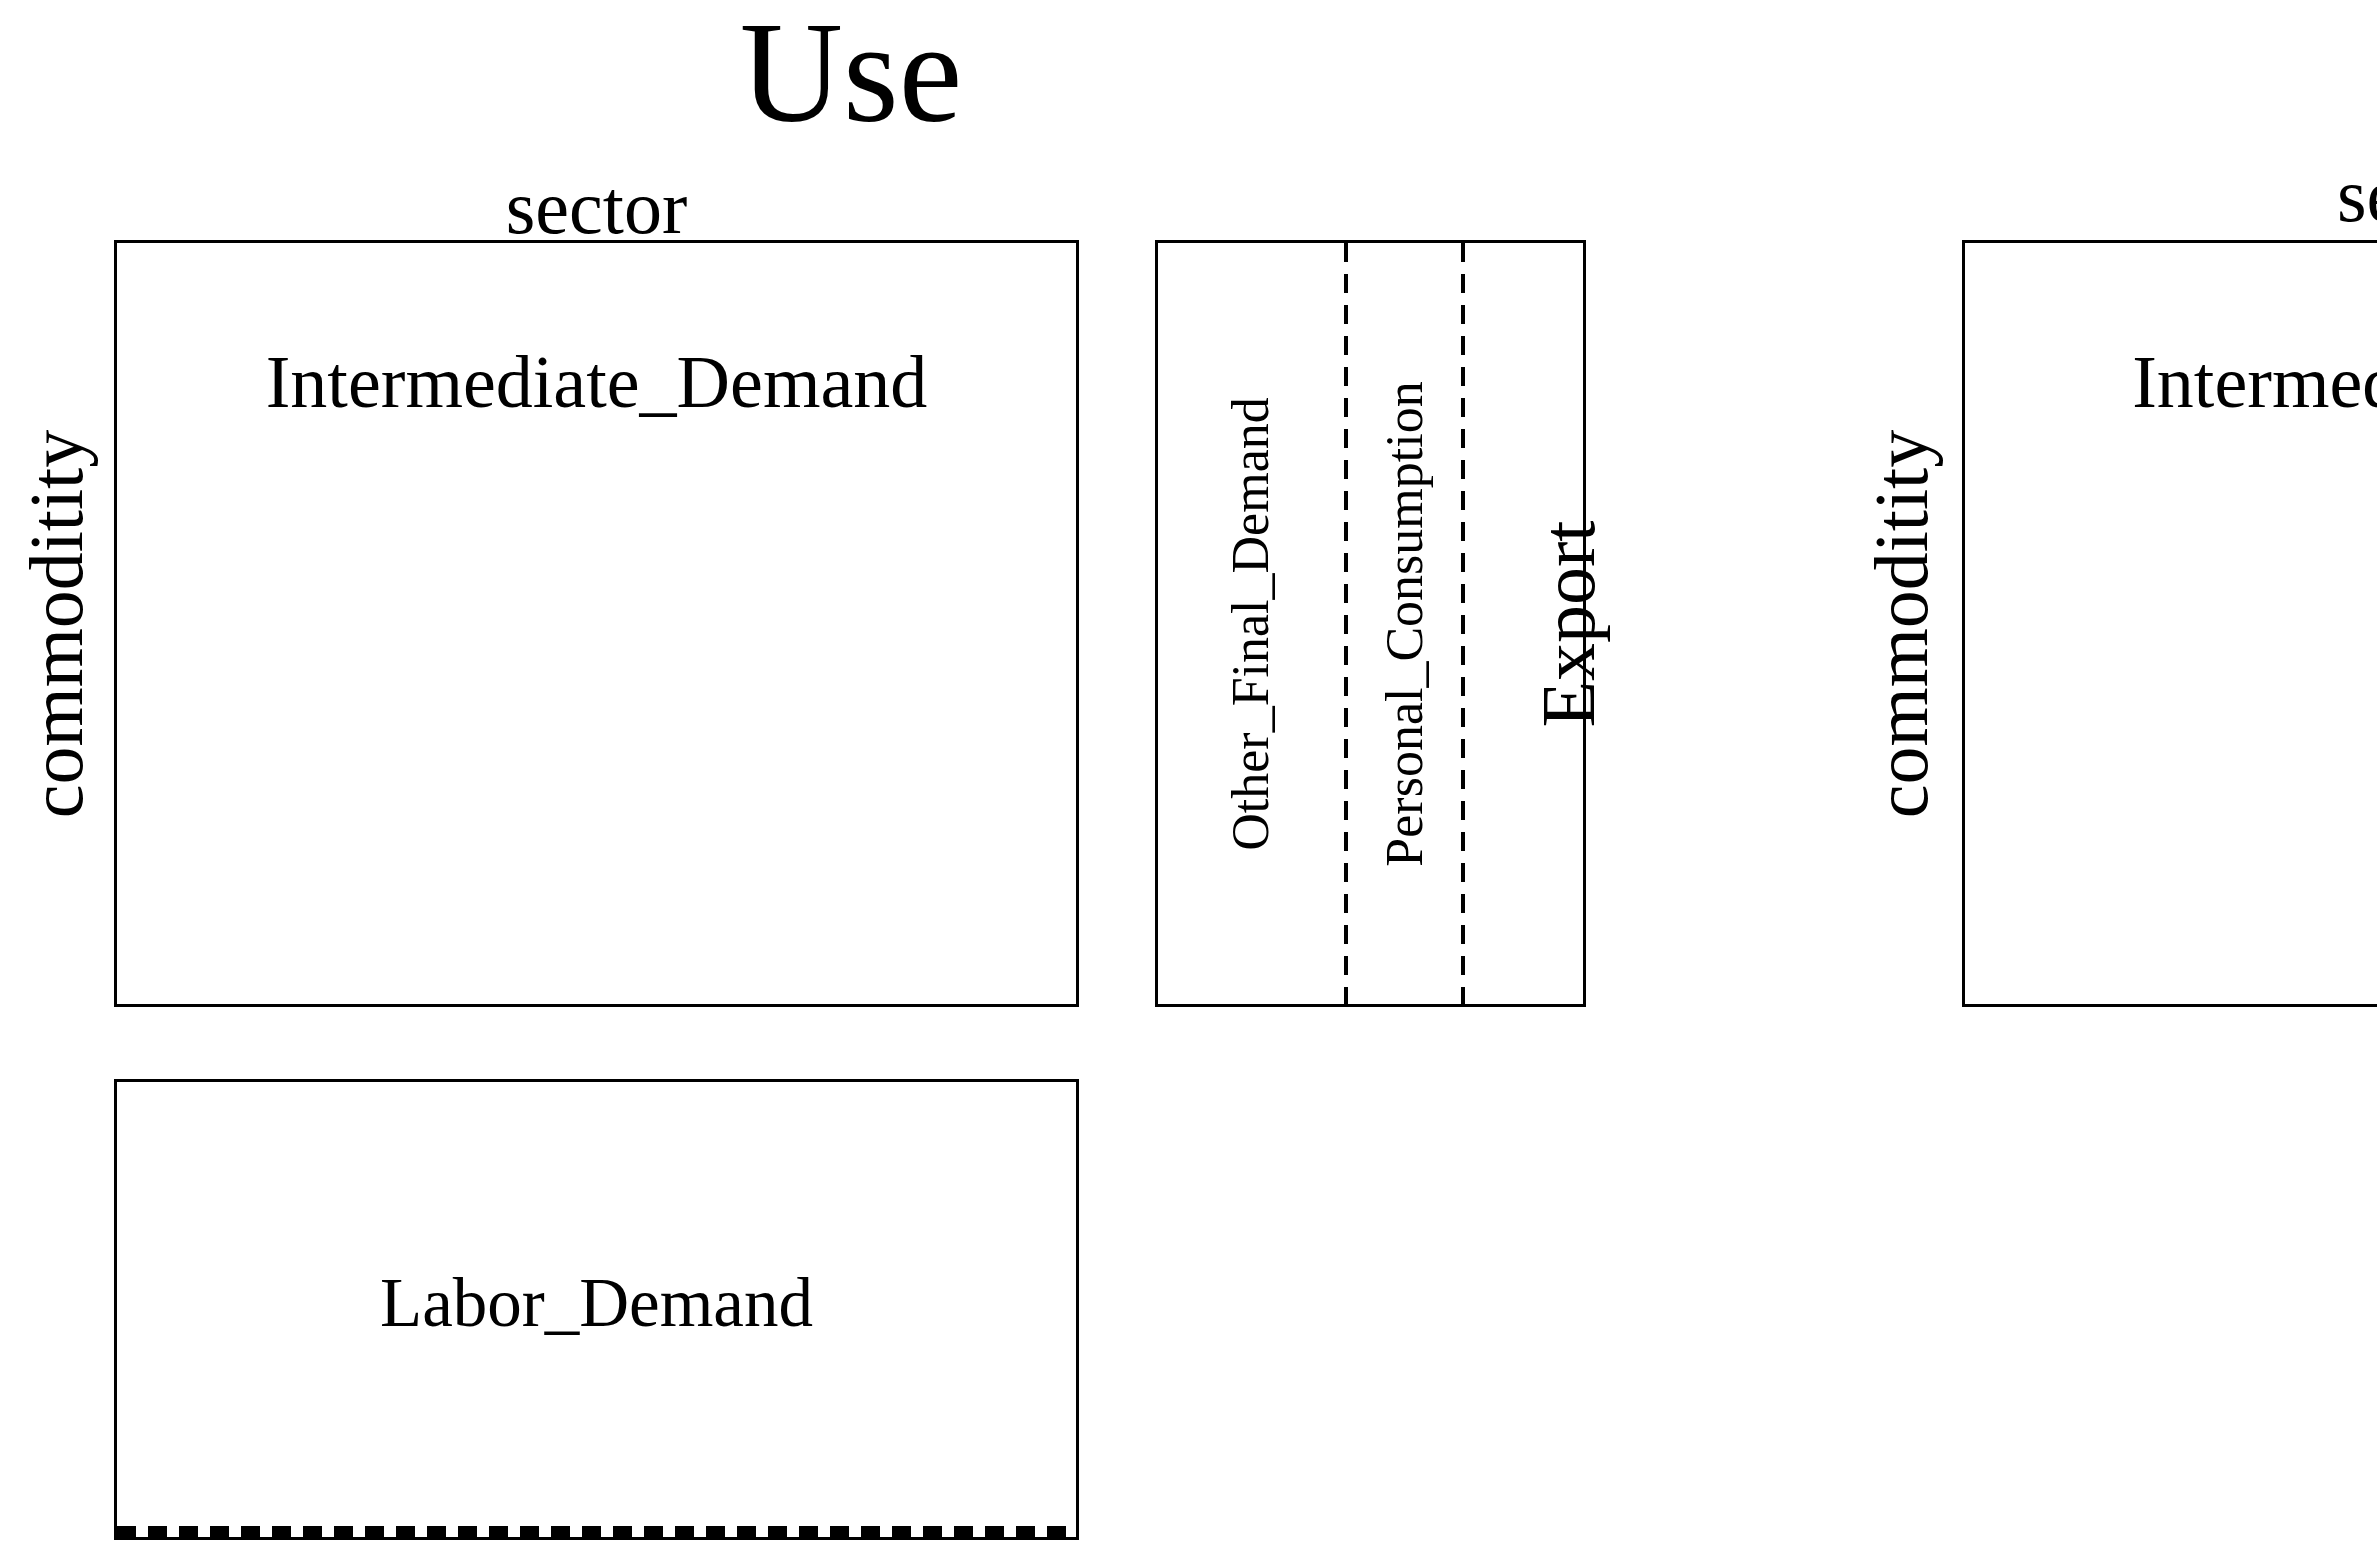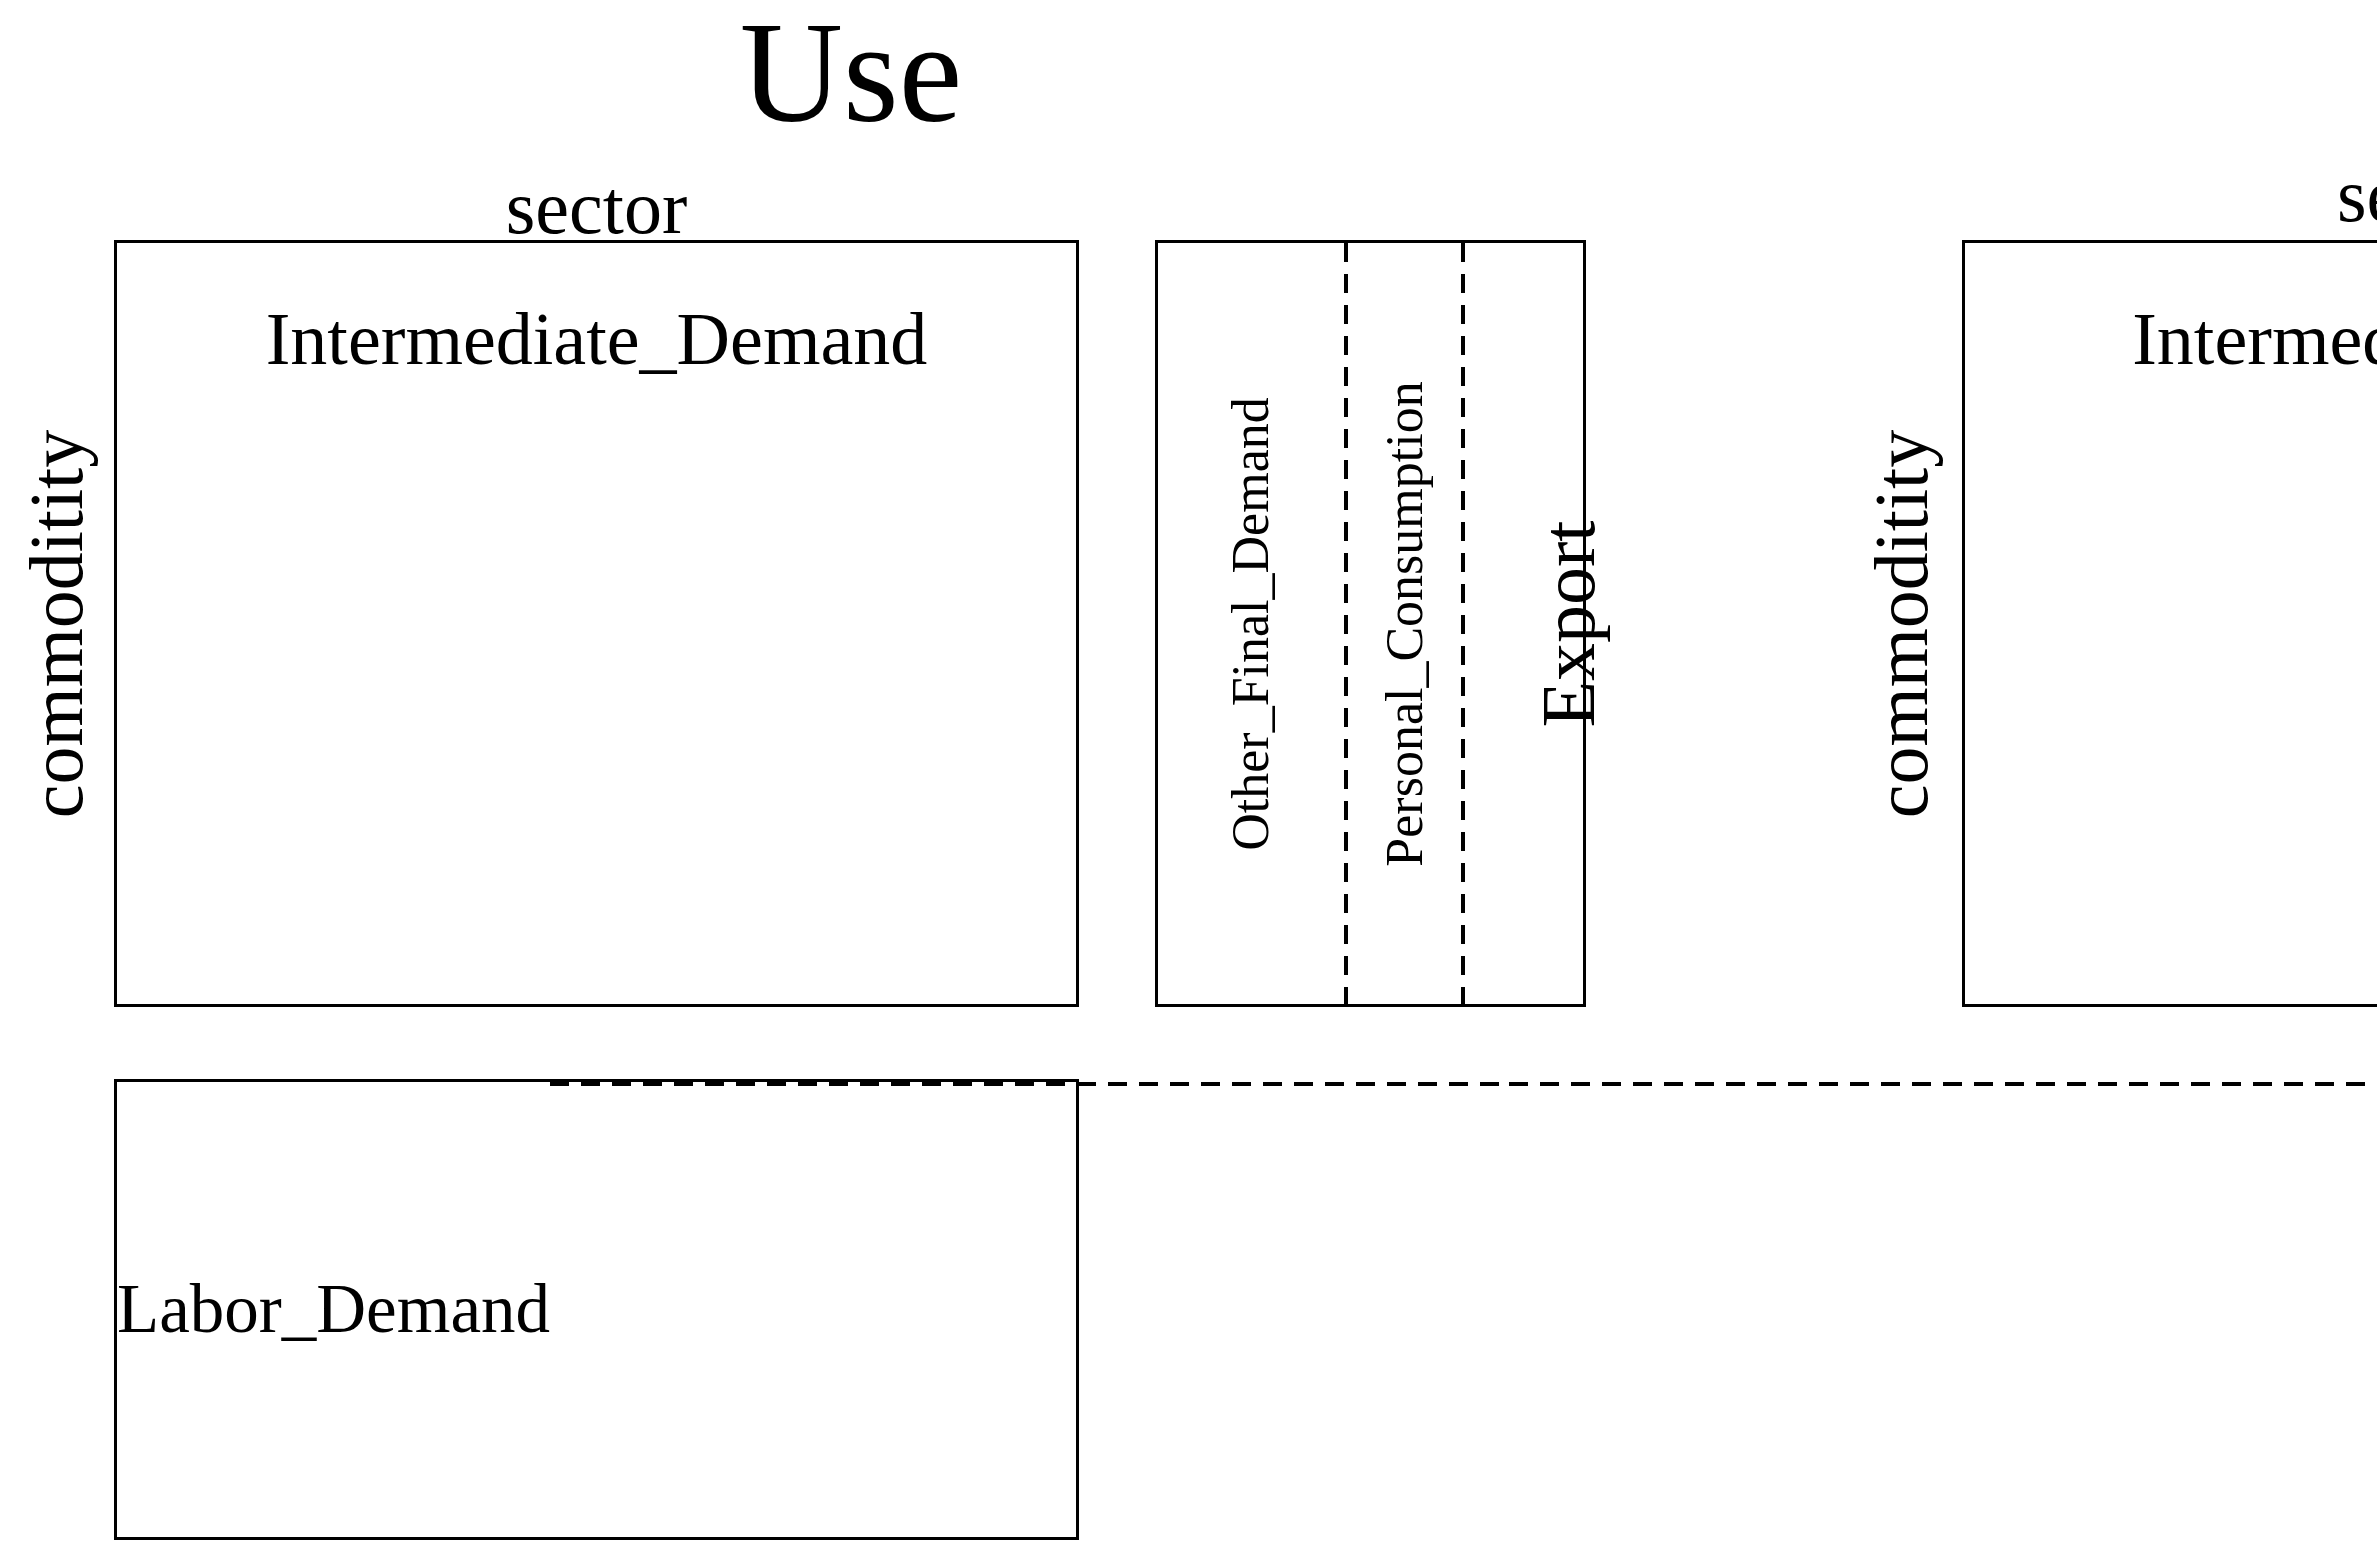--- a/index.html
+++ b/index.html
@@ -21,21 +21,21 @@
     font-size:76px;line-height:1;
     text-align:center;
   }
   .box{
     position:absolute;
     border:3.8px solid #000;
     box-sizing:border-box;
     background:#ffffff;
   }
   .row-flex{display:flex;flex-direction:row;}
-  .col-flex{display:flex;flex-direction:row;}
+  .col-flex{display:flex;flex-direction:column;}
   .col{
     display:flex;align-items:center;justify-content:center;
     overflow:visible;
   }
   .row{
     flex:1;
     display:flex;align-items:center;justify-content:center;
     overflow:visible;
   }
   .vsep{
@@ -53,21 +53,21 @@
   }
   .vtext{
     transform:rotate(-90deg);
     white-space:nowrap;
     line-height:1;
   }
   .axis-font{font-size:76px;}
   .cell-label{
     font-size:74px;line-height:1;
     text-align:center;
-    padding-top:59px;
+    padding-top:102px;
     width:100%;
   }
   .small-col{font-size:52px;}
   .big-col{font-size:76px;}
   .row-font{font-size:69px;line-height:1;}
 </style>
 </head>
 <body>
 
 <div class="canvas">

